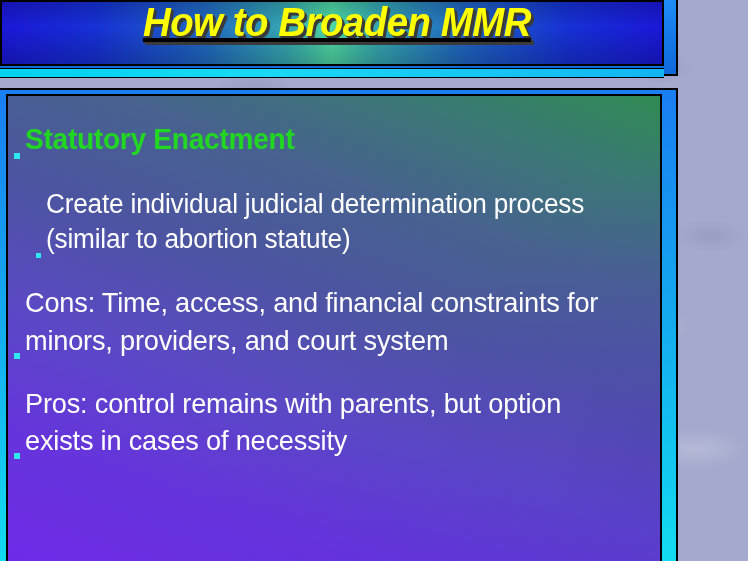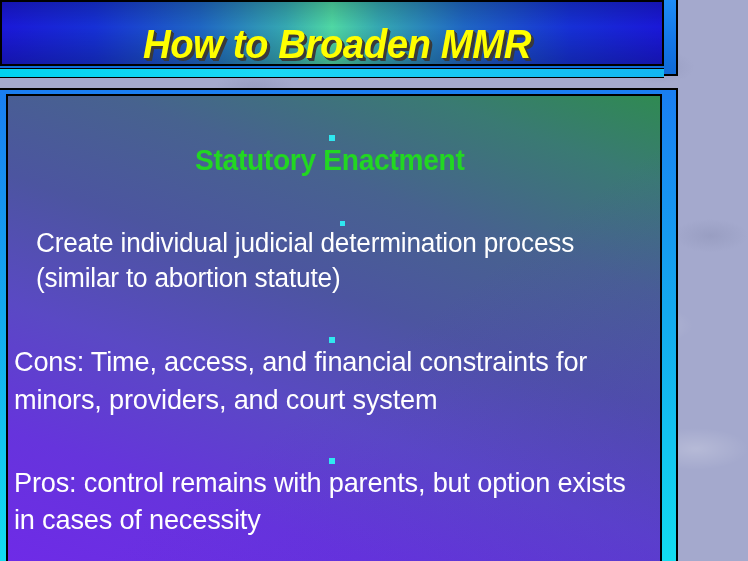--- a/index.html
+++ b/index.html
@@ -64,23 +64,24 @@
         #1a18d8 0%,
         #1630d6 14%,
         #1f66c4 30%,
         #35a8b2 43%,
         #4fd8a4 50%,
         #35a8b2 57%,
         #1f66c4 70%,
         #1630d6 86%,
         #1a18d8 100%);
     display: flex;
-    align-items: flex-end;
+    align-items: flex-start;
     justify-content: center;
     overflow: hidden;
+    text-decoration: underline;
   }
   #title-text {
     font-size: 40px;
     font-weight: bold;
     font-style: italic;
     color: #ffff00;
     letter-spacing: -0.5px;
     transform: scaleX(0.96);
     text-shadow:
       3px 3px 0 #3a3a3a,
@@ -139,22 +140,21 @@
 
   #bullet-list {
     position: absolute;
     left: 6px;
     top: 24px;
     right: 6px;
   }
 
   .bullet-row {
     display: flex;
-    align-items: center;
-    flex-direction: column;
+    align-items: flex-end;
   }
   .bullet-mark {
     flex: 0 0 auto;
     width: 6px;
     height: 6px;
     background: #2fe8f0;
     margin-top: 14px;
     margin-right: 5px;
   }
   .bullet-mark.sub {

